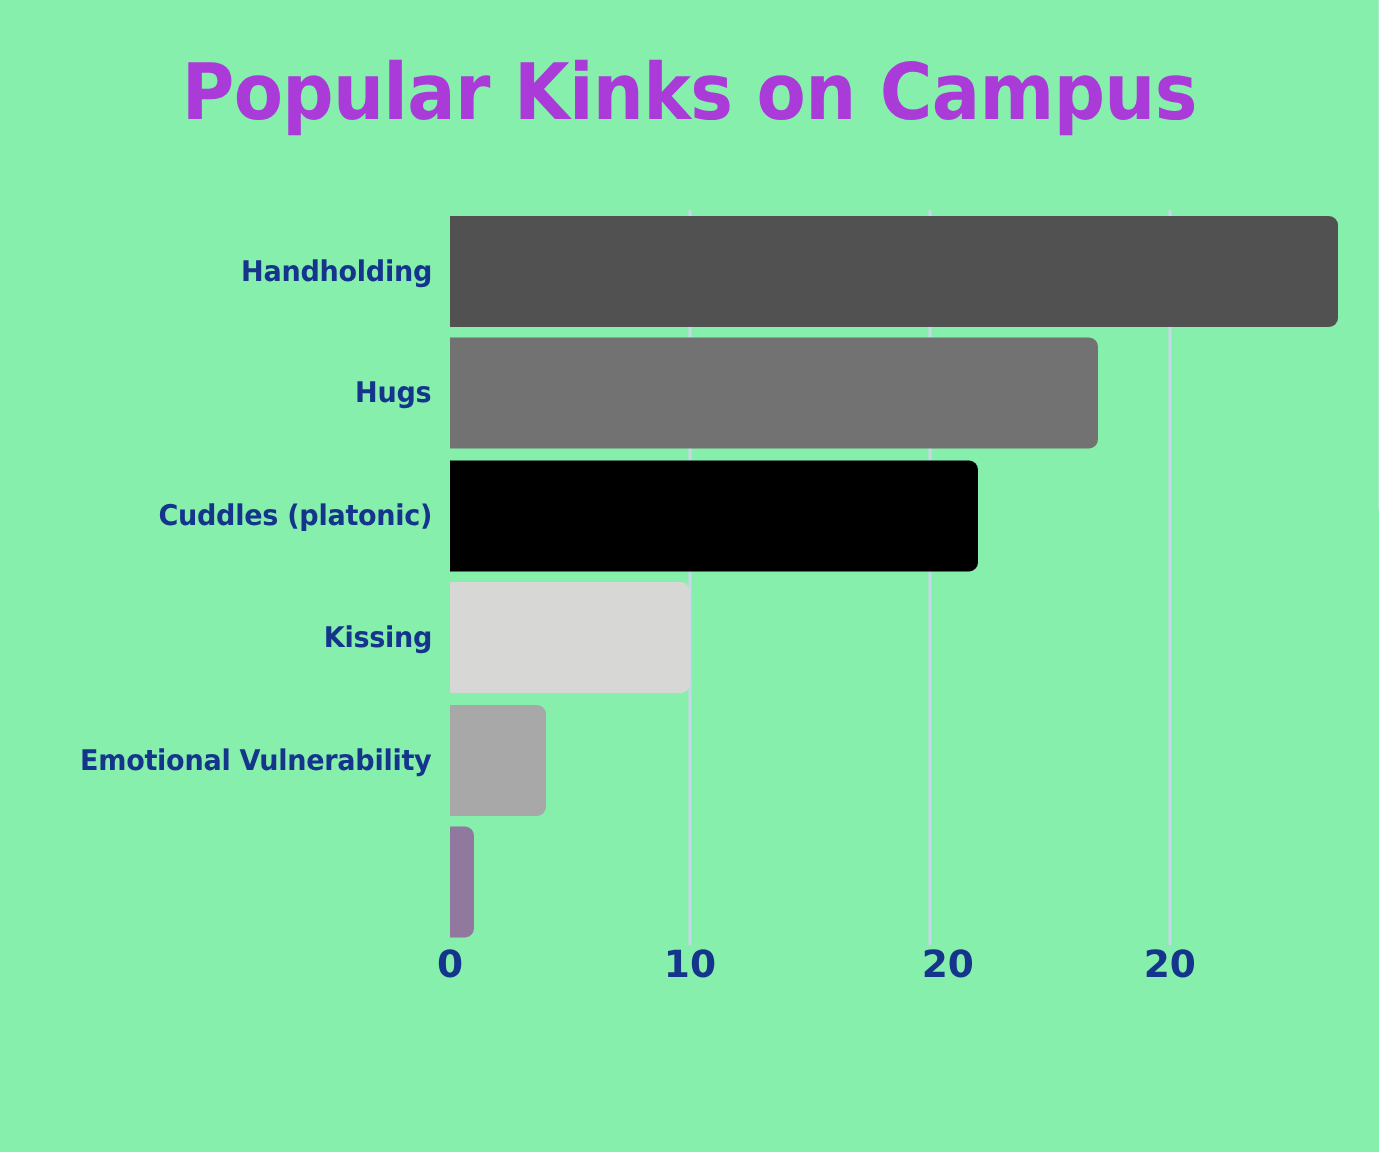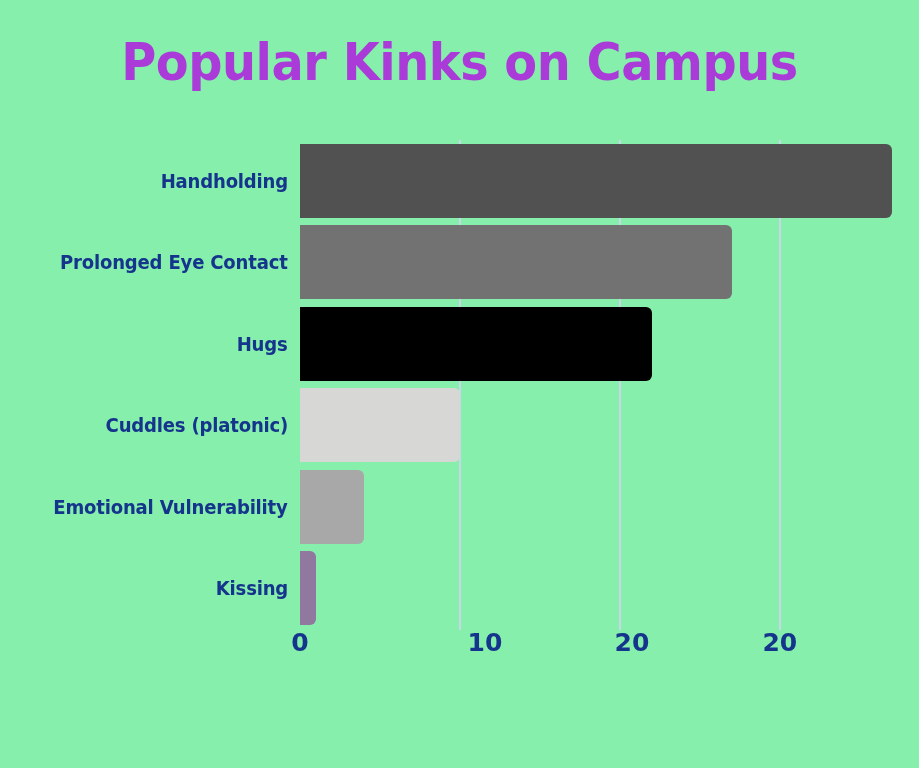--- a/index.html
+++ b/index.html
@@ -119,33 +119,30 @@
 
 <div id="chart-root">
 
   <div id="chart-title">Popular Kinks on Campus</div>
 
   <div id="ylabels-layer">
     <div class="ylabel-row">
       <span class="ylabel">Handholding</span>
     </div>
     <div class="ylabel-row">
-      <span class="ylabel">Prolonged Eye Contact</span>
-    </div>
-    <div class="ylabel-row">
       <span class="ylabel">Hugs</span>
     </div>
     <div class="ylabel-row">
       <span class="ylabel">Cuddles (platonic)</span>
     </div>
     <div class="ylabel-row">
-      <span class="ylabel">Emotional Vulnerability</span>
+      <span class="ylabel">Kissing</span>
     </div>
     <div class="ylabel-row">
-      <span class="ylabel">Kissing</span>
+      <span class="ylabel">Emotional Vulnerability</span>
     </div>
   </div>
 
   <div id="plot-area">
     <div id="grid-layer">
         <div class="gridline" style="left: 158.948px;"></div>
         <div class="gridline" style="left: 318.897px;"></div>
         <div class="gridline" style="left: 478.845px;"></div>
       </div>
     <div id="bars-layer">
@@ -165,18 +162,18 @@
           <div class="bar" title="Kissing: 4" style="width: 63.9793px; background: rgb(168, 168, 168);"></div>
         </div>
         <div class="bar-row">
           <div class="bar" title="Emotional Vulnerability: 1" style="width: 15.9948px; background: rgb(144, 120, 158);"></div>
         </div>
       </div>
   </div>
 
   <div id="xticks-layer">
       <div class="xtick" style="left: 300px;">0</div>
-      <div class="xtick" style="left: 459.948px; margin-left: 25px;">10</div>
+      <div class="xtick" style="left: 459.948px;">10</div>
       <div class="xtick" style="left: 619.897px; margin-left: 12px;">20</div>
       <div class="xtick" style="left: 779.845px;">20</div>
     </div>
 
 </div>
 
 </body></html>

